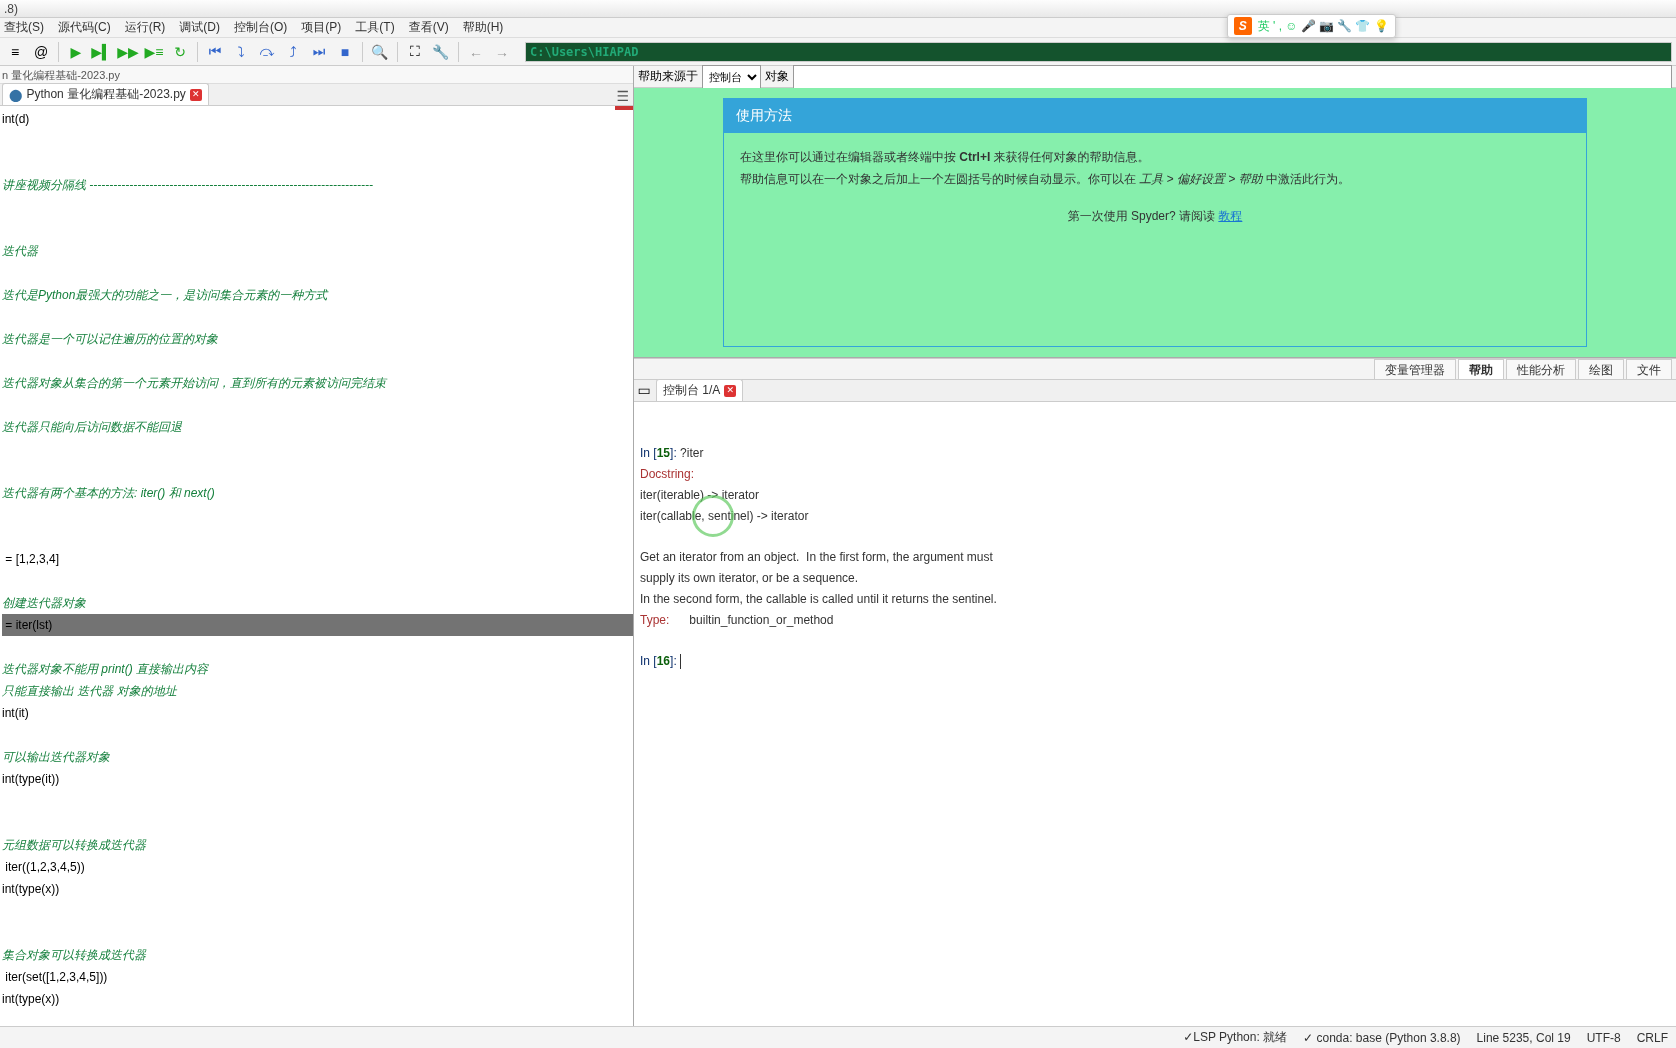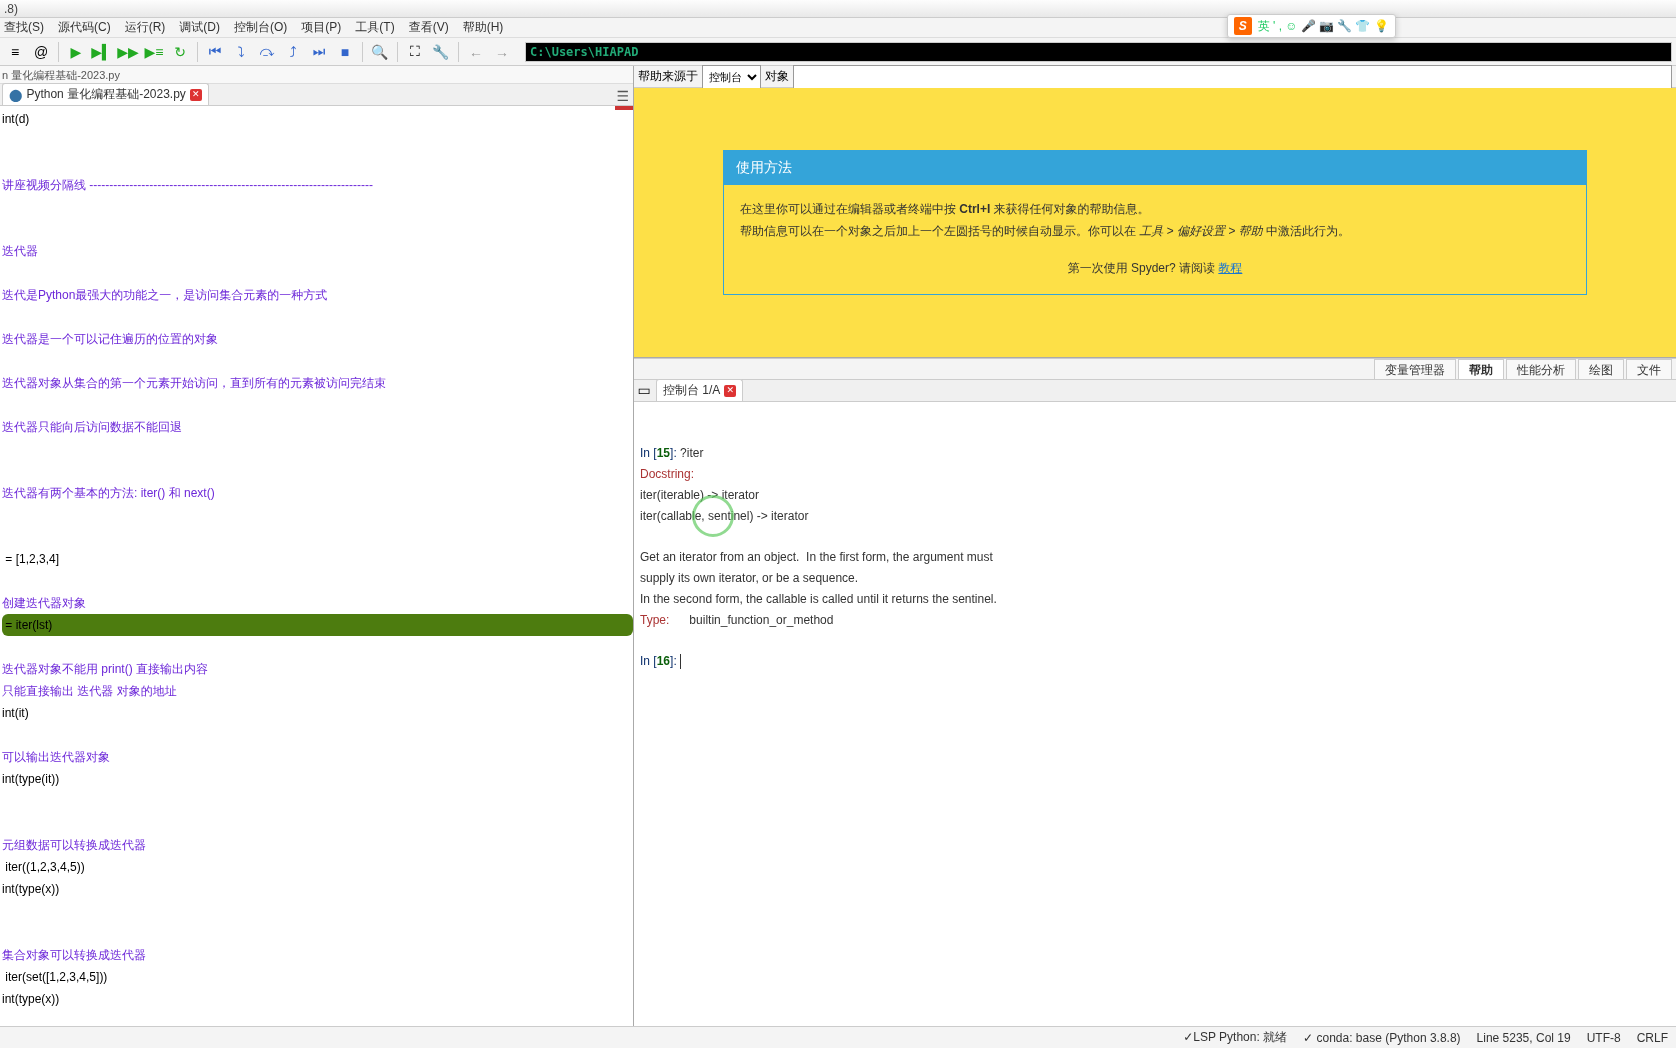--- a/index.html
+++ b/index.html
@@ -2,36 +2,36 @@
 <html><head>
 <meta charset="utf-8">
 <style>
 * { margin: 0; padding: 0; box-sizing: border-box; font-family: "Microsoft YaHei", "SimSun", Arial, sans-serif; font-size: 12px; }
 body { background: #f0f0f0; width: 1676px; height: 1048px; overflow: hidden; }
 .titlebar { height: 18px; background: linear-gradient(#fdfdfd,#e8e8e8); border-bottom: 1px solid #ccc; padding-left: 4px; line-height: 18px; color: #444; font-size: 11px; }
 .menubar { height: 20px; background: #f4f4f4; border-bottom: 1px solid #ddd; padding-left: 4px; display: flex; align-items: center; gap: 14px; font-size: 12px; color: #333; }
 .toolbar { height: 28px; background: #f4f4f4; border-bottom: 1px solid #ccc; display: flex; align-items: center; gap: 4px; padding: 2px 4px; }
 .tbtn { width: 22px; height: 22px; display: flex; align-items: center; justify-content: center; border: 1px solid transparent; border-radius: 2px; cursor: pointer; font-size: 14px; }
 .sep { width: 1px; height: 20px; background: #ccc; margin: 0 2px; }
-.pathbox { flex: 1; margin-left: 8px; font-family: Consolas, monospace; font-size: 12px; color: #2a7; font-weight: bold; background: #000000; border: 1px solid #ccc; height: 20px; padding: 2px 4px; }
+.pathbox { flex: 1; margin-left: 8px; font-family: Consolas, monospace; font-size: 12px; color: #2a7; font-weight: bold; background: #14532d; border: 1px solid #ccc; height: 20px; padding: 2px 4px; }
 .main { display: flex; height: calc(100% - 18px - 20px - 28px - 22px); }
 .left { width: 634px; display: flex; flex-direction: column; border-right: 1px solid #aaa; }
 .brd { height: 18px; background: #f8f8f8; border-bottom: 1px solid #ddd; font-size: 11px; color: #555; padding-left: 2px; line-height: 18px; }
 .tabbar { height: 22px; background: #f0f0f0; border-bottom: 1px solid #ccc; display: flex; align-items: flex-end; position: relative; }
 .tab { background: #fff; border: 1px solid #ccc; border-bottom: none; padding: 2px 6px; font-size: 11px; color: #333; display: flex; align-items: center; gap: 4px; margin-left: 2px; border-radius: 3px 3px 0 0; }
 .closex { display: inline-flex; width: 12px; height: 12px; background: #d33; color: #fff; font-size: 9px; align-items: center; justify-content: center; border-radius: 2px; line-height: 1; }
 .editor { flex: 1; background: #fff; overflow: hidden; font-family: Consolas, "DejaVu Sans Mono", monospace; font-size: 14px; line-height: 22px; color: #333; padding: 2px 0 2px 2px; position: relative; }
 .editor .line { white-space: pre; }
-.cm { color: #6d28d9; }
+.cm { color: #15803d; font-style: italic; }
 .fn { color: #000; }
-.hl { background: #4d7c0f; display: block; border-radius: 6px; }
+.hl { background: #737373; display: block; }
 .right { flex: 1; display: flex; flex-direction: column; }
 .helpbar { height: 22px; background: #f4f4f4; border-bottom: 1px solid #ccc; display: flex; align-items: center; gap: 4px; padding: 0 4px; font-size: 12px; }
 .combo { border: 1px solid #999; background: #fff; font-size: 11px; padding: 1px 2px; height: 24px; }
-.helparea { height: 270px; background: #fde047; border-bottom: 1px solid #aaa; display: flex; align-items: center; justify-content: center; padding: 10px 30px; }
+.helparea { height: 270px; background: #86efac; border-bottom: 1px solid #aaa; display: flex; justify-content: center; padding: 10px 30px; }
 .helpbox { border: 1px solid #34a4d9; width: 88%; }
 .helphdr { background: #34a4d9; color: #fff; padding: 8px 12px; font-size: 14px; }
 .helpbody { padding: 14px 16px; font-size: 13px; line-height: 1.8; color: #333; }
 .helpbody a, .linkish { color: #1976d2; }
 .helptabs { height: 22px; background: #f4f4f4; border-top: 1px solid #ccc; border-bottom: 1px solid #ccc; display: flex; justify-content: flex-end; padding-right: 4px; }
 .helptab { padding: 2px 10px; border: 1px solid #ccc; border-bottom: none; background: #f8f8f8; font-size: 12px; margin-left: 2px; color: #333; text-align: center; }
 .helptab.active { background: #fff; font-weight: bold; }
 .contabbar { height: 22px; background: #f0f0f0; display: flex; align-items: flex-end; border-bottom: 1px solid #ccc; }
 .console { flex: 1; background: #fff; font-family: Consolas, "DejaVu Sans Mono", monospace; font-size: 14px; line-height: 20px; padding: 20px 6px 6px 6px; color: #333; white-space: pre-wrap; }
 .p-in { color: #0b2f6b; }

